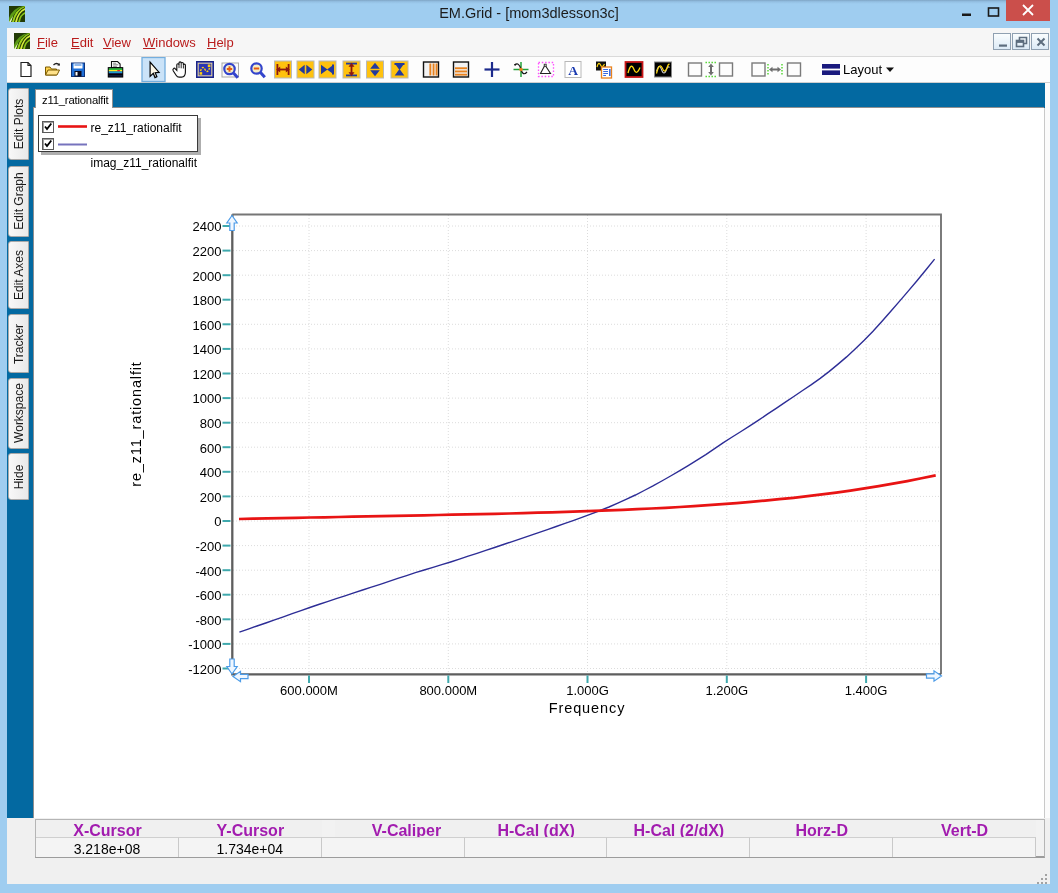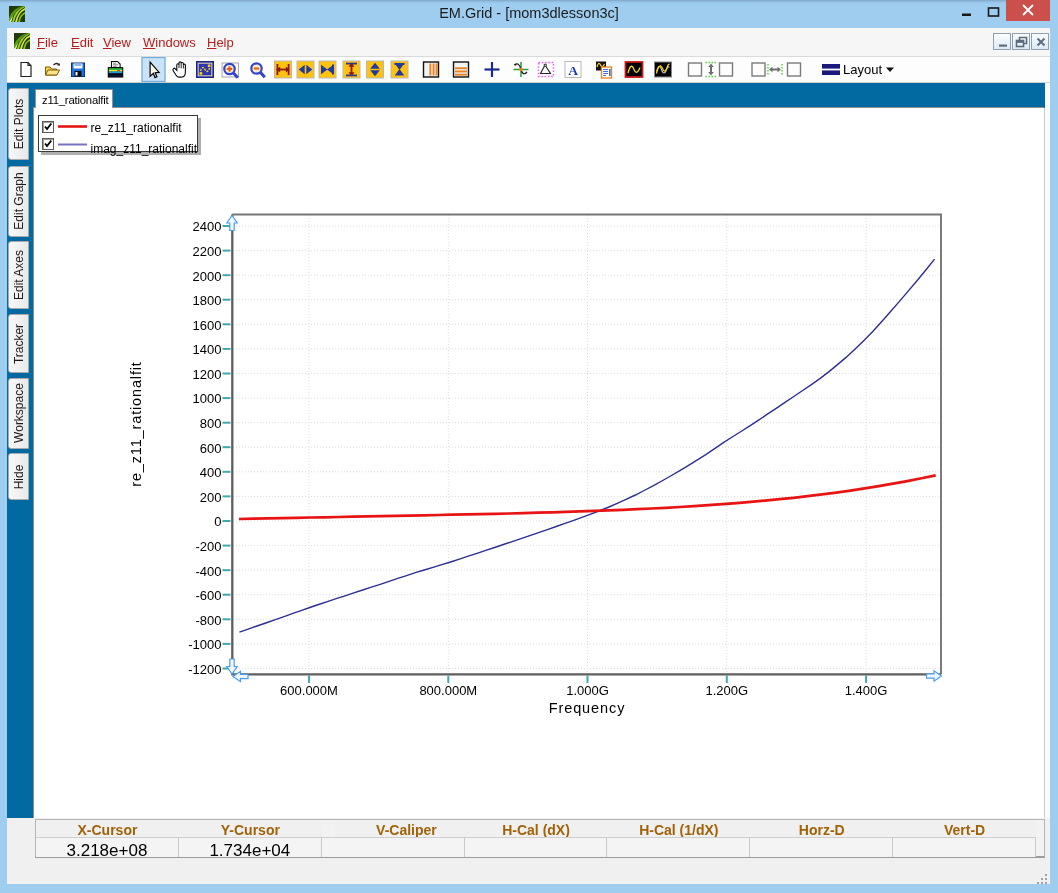--- a/index.html
+++ b/index.html
@@ -19,22 +19,22 @@
 #paneborderT { position:absolute; left:26px; top:24px; width:1011px; height:1px; background:#8f8f8f; }
 #tab1 { position:absolute; left:28px; top:6px; width:78px; height:19px; background:#fff; border:1px solid #919191; border-bottom:none; font-size:11.3px; padding:3.5px 0 0 6px; color:#000; letter-spacing:-0.2px; }
 .sidetab { position:absolute; left:1px; width:21px; background:linear-gradient(90deg,#f8f8f8,#e9e9e9); border:1px solid #a9a9a9; border-radius:3px 0 0 3px; }
 .sidetab span { position:absolute; left:50%; top:50%; transform:translate(-50%,-50%) rotate(-90deg); white-space:nowrap; font-size:12px; color:#1a1a1a; }
 #legend { position:absolute; left:30.5px; top:32px; width:160.5px; height:36.5px; background:#fff; border:1px solid #3a3a3a; box-shadow:3px 3px 0 rgba(120,120,120,0.6); }
 .cbx svg { display:block; }
 .cbx { position:absolute; left:3.5px; width:12px; height:12px; background:#fff; border:1px solid #5a5a5a; box-shadow:inset 1px 1px 0 #a0a0a0; }
 .legtext { position:absolute; left:52px; font-size:12px; }
 #statusbar { left:7px; top:818px; width:1043px; height:66px; background:#f0f0f0; }
 #stable { position:absolute; left:28px; top:1px; width:1010px; height:39px; background:#f2f2f2; border:1px solid #b5b5b5; border-bottom:2px solid #9c9c9c; }
-.shead { position:absolute; top:0; height:17px; font-size:14px; font-weight:bold; color:#a16207; text-align:center; padding-top:2px; background:#f0f0f0; }
-.sval { position:absolute; top:17px; height:20px; font-size:17px; color:#000; text-align:center; padding-top:3px; background:#f4f4f4; border-top:1px solid #cfcfcf; border-right:1px solid #c9c9c9; }
+.shead { position:absolute; top:0; height:17px; font-size:16px; font-weight:bold; color:#a21caf; text-align:center; padding-top:2px; background:#f0f0f0; }
+.sval { position:absolute; top:17px; height:20px; font-size:14px; color:#000; text-align:center; padding-top:3px; background:#f4f4f4; border-top:1px solid #cfcfcf; border-right:1px solid #c9c9c9; }
 </style>
 </head>
 <body>
 <div id="titlebar">
   <div id="title-text">EM.Grid - [mom3dlesson3c]</div>
   <svg class="abs" style="left:9px;top:6px" width="16" height="16" id="appicon1">
       <rect width="16" height="16" fill="#223a06"></rect>
       <path d="M16 0 Q6 2 2 16 L0 16 L0 12 Q4 2 14 0 Z" fill="#5a9a14"></path>
       <path d="M16 1 Q8 4 5 16 L3 16 Q6 3 16 0 Z" fill="#9ed41e"></path>
       <path d="M16 4 Q10 6 8 16 L6 16 Q9 5 16 2 Z" fill="#d8ee3a"></path>
@@ -297,21 +297,21 @@
       </svg>
     <div class="legtext" style="top:4.5px">re_z11_rationalfit</div>
     <div class="cbx" style="top:22px">
         <svg width="10" height="10">
           <path d="M2 4.5 L4 7 L8.3 1.5" stroke="#000" stroke-width="1.8" fill="none"></path>
         </svg>
       </div>
     <svg class="abs" style="left:19.5px;top:26.9px" width="29" height="4">
         <line x1="0" y1="1.5" x2="29" y2="1.5" stroke="#7673bd" stroke-width="2"></line>
       </svg>
-    <div class="legtext" style="top:26px">imag_z11_rationalfit</div>
+    <div class="legtext" style="top:40px">imag_z11_rationalfit</div>
   </div>
   <svg class="abs" id="chart" style="left:27px;top:25px" width="1010" height="710" viewBox="34 108 1010 710">
 <line x1="233" y1="668.5" x2="939.5" y2="668.5" stroke="#dcdcdc" stroke-width="1" stroke-dasharray="1 2"></line>
 <line x1="233" y1="643.9" x2="939.5" y2="643.9" stroke="#dcdcdc" stroke-width="1" stroke-dasharray="1 2"></line>
 <line x1="233" y1="619.3" x2="939.5" y2="619.3" stroke="#dcdcdc" stroke-width="1" stroke-dasharray="1 2"></line>
 <line x1="233" y1="594.7" x2="939.5" y2="594.7" stroke="#dcdcdc" stroke-width="1" stroke-dasharray="1 2"></line>
 <line x1="233" y1="570.2" x2="939.5" y2="570.2" stroke="#dcdcdc" stroke-width="1" stroke-dasharray="1 2"></line>
 <line x1="233" y1="545.6" x2="939.5" y2="545.6" stroke="#dcdcdc" stroke-width="1" stroke-dasharray="1 2"></line>
 <line x1="233" y1="521.0" x2="939.5" y2="521.0" stroke="#dcdcdc" stroke-width="1" stroke-dasharray="1 2"></line>
 <line x1="233" y1="496.4" x2="939.5" y2="496.4" stroke="#dcdcdc" stroke-width="1" stroke-dasharray="1 2"></line>
@@ -394,21 +394,21 @@
 <div id="statusbar" class="abs">
   <div id="stable">
 <div class="shead" style="left:0.0px;width:142.9px">X-Cursor</div>
 <div class="sval" style="left:0.0px;width:142.9px">3.218e+08</div>
 <div class="shead" style="left:142.9px;width:142.9px">Y-Cursor</div>
 <div class="sval" style="left:142.9px;width:142.9px">1.734e+04</div>
 <div class="shead" style="left:299px;width:142.9px">V-Caliper</div>
 <div class="sval" style="left:285.7px;width:142.9px"></div>
 <div class="shead" style="left:428.6px;width:142.9px">H-Cal (dX)</div>
 <div class="sval" style="left:428.6px;width:142.9px"></div>
-<div class="shead" style="left:571.4px;width:142.9px">H-Cal (1/dX)</div>
+<div class="shead" style="left:571.4px;width:142.9px">H-Cal (2/dX)</div>
 <div class="sval" style="left:571.4px;width:142.9px"></div>
 <div class="shead" style="left:714.3px;width:142.9px">Horz-D</div>
 <div class="sval" style="left:714.3px;width:142.9px"></div>
 <div class="shead" style="left:857.1px;width:142.9px">Vert-D</div>
 <div class="sval" style="left:857.1px;width:142.9px"></div>
 </div>
   <svg class="abs" style="left:1030px;top:56px" width="14" height="12">
     <g fill="#a2a2a2">
         <rect x="8" y="0" width="2" height="2"></rect>
         <rect x="4" y="4" width="2" height="2"></rect>

